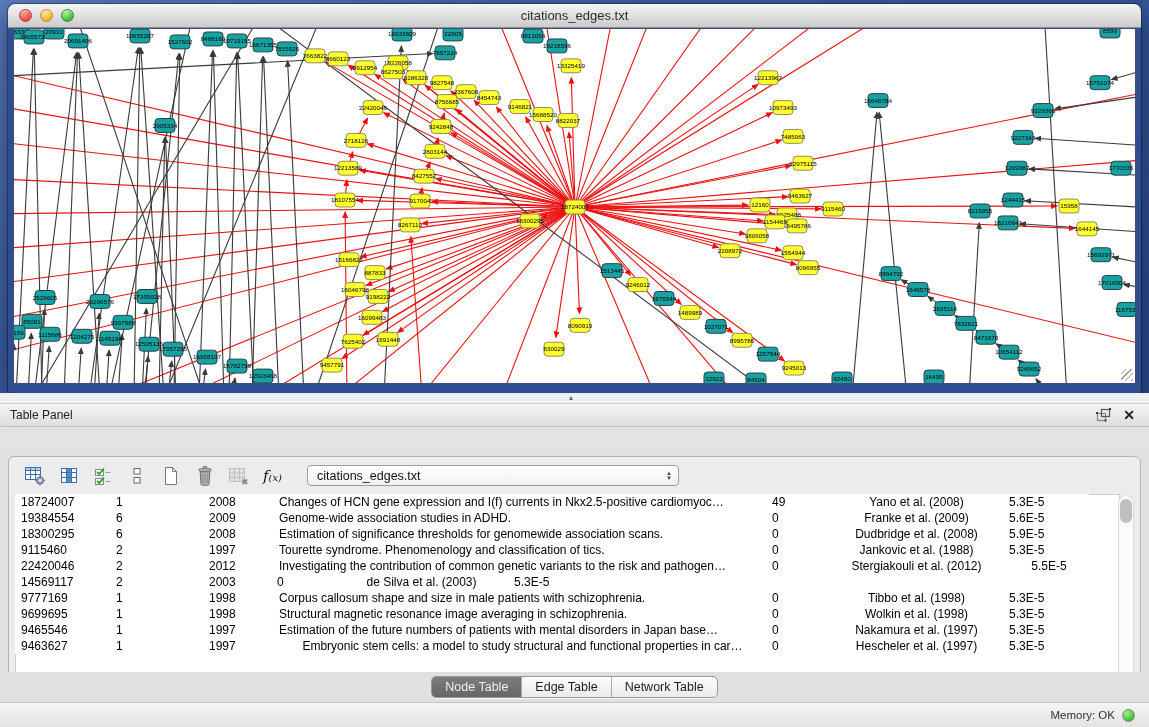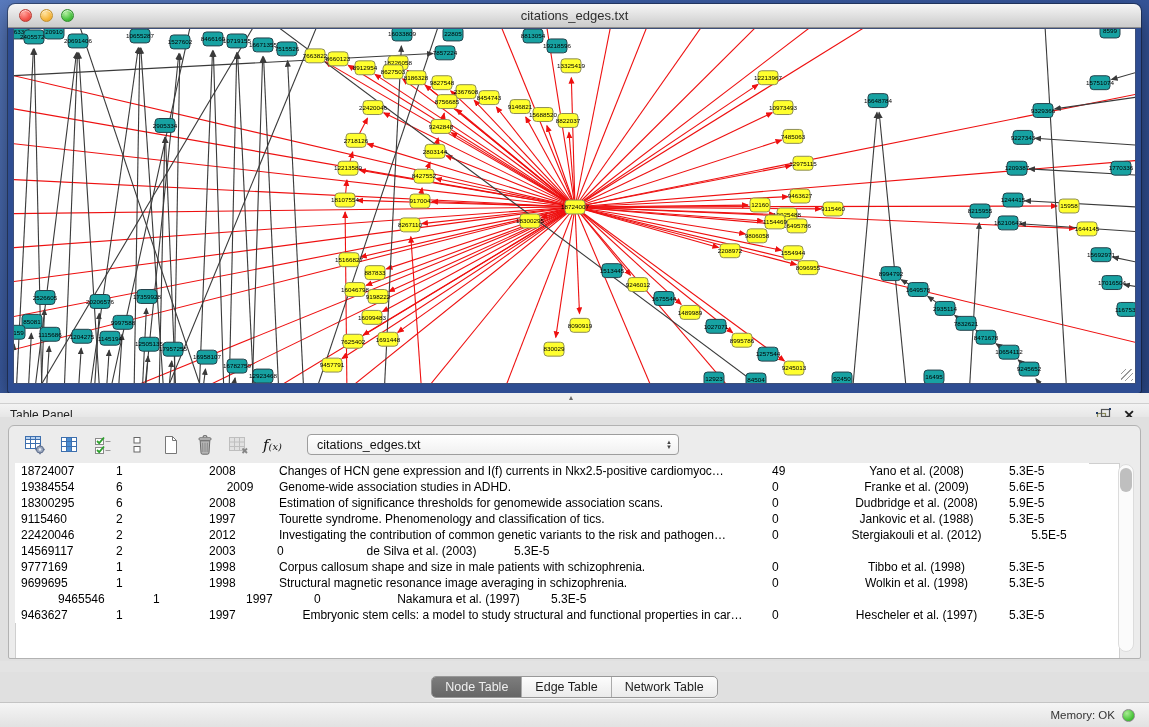--- a/index.html
+++ b/index.html
@@ -34,21 +34,21 @@
   .divider .knob{position:absolute;left:569px;top:0px;font-size:8px;color:#6a6a6a;line-height:9px;}
 
   
   .panel-header{position:absolute;left:0;top:404px;width:1149px;height:23px;
     background:linear-gradient(#f3f3f3,#dedede);border-bottom:1px solid #c0c0c0;
     display:flex;align-items:center;padding:0 10px;box-sizing:border-box;font-size:12px;color:#222;}
   .panel-header .spacer{flex:1;}
   .ph-btn{width:20px;height:18px;display:flex;align-items:center;justify-content:center;margin-left:6px;cursor:default;}
   .close-x{font-size:14px;font-weight:700;color:#1c1c1c;line-height:14px;}
 
-  .panel-body{position:absolute;left:0;top:417px;width:1149px;height:244px;background:#e0e0e0;}
+  .panel-body{position:absolute;left:0;top:448px;width:1149px;height:244px;background:#e0e0e0;}
   .table-container{position:absolute;left:8px;right:8px;top:8px;bottom:2px;
     background:#ececec;border:1px solid #b2b2b2;border-radius:6px 6px 2px 2px;overflow:hidden;}
   .toolbar{position:absolute;left:0;right:0;top:0;height:37px;display:flex;align-items:center;
     gap:7px;padding:0 12px;}
   .tb-btn{width:27px;height:26px;display:flex;align-items:center;justify-content:center;border-radius:3px;}
   .tb-btn.dis{opacity:.55;}
   .fx{font-family:"DejaVu Serif",serif;font-style:italic;font-size:15px;color:#111;}
   .fx small{font-size:10px;}
   .net-select{margin-left:14px;width:372px;height:21px;background:linear-gradient(#ffffff,#f0f0f0);
     border:1px solid #9d9d9d;border-radius:4px;display:flex;align-items:center;
@@ -839,21 +839,21 @@
             <div class="td td-in_degree" style="width: 93px;">1</div>
             <div class="td td-year" style="width: 68px;">2008</div>
             <div class="td td-title" style="width: 495px;">Changes of HCN gene expression and I(f) currents in Nkx2.5-positive cardiomyoc…</div>
             <div class="td td-out_degree" style="width: 64px;">49</div>
             <div class="td td-short" style="width: 173px;">Yano et al. (2008)</div>
             <div class="td td-pagerank" style="width: 86px;">5.3E-5</div>
           </div>
           <div class="tr">
             <div class="td td-name" style="width: 95px;">19384554</div>
             <div class="td td-in_degree" style="width: 93px;">6</div>
-            <div class="td td-year" style="width: 68px; text-align: center;">2009</div>
+            <div class="td td-year" style="width: 68px;">2009</div>
             <div class="td td-title" style="width: 495px;">Genome-wide association studies in ADHD.</div>
             <div class="td td-out_degree" style="width: 64px;">0</div>
             <div class="td td-short" style="width: 173px;">Franke et al. (2009)</div>
             <div class="td td-pagerank" style="width: 86px;">5.6E-5</div>
           </div>
           <div class="tr">
             <div class="td td-name" style="width: 95px;">18300295</div>
             <div class="td td-in_degree" style="width: 93px;">6</div>
             <div class="td td-year" style="width: 68px;">2008</div>
             <div class="td td-title" style="width: 495px;">Estimation of significance thresholds for genomewide association scans.</div>
@@ -899,23 +899,24 @@
           <div class="tr">
             <div class="td td-name" style="width: 95px;">9699695</div>
             <div class="td td-in_degree" style="width: 93px;">1</div>
             <div class="td td-year" style="width: 68px;">1998</div>
             <div class="td td-title" style="width: 495px;">Structural magnetic resonance image averaging in schizophrenia.</div>
             <div class="td td-out_degree" style="width: 64px;">0</div>
             <div class="td td-short" style="width: 173px;">Wolkin et al. (1998)</div>
             <div class="td td-pagerank" style="width: 86px;">5.3E-5</div>
           </div>
           <div class="tr">
-            <div class="td td-name" style="width: 95px; margin-left: 37px;">9465546</div>
+            <div class="td td-name" style="width: 95px;">9465546</div>
             <div class="td td-in_degree" style="width: 93px;">1</div>
             <div class="td td-year" style="width: 68px;">1997</div>
+            <div class="td td-title" style="width: 495px;">Estimation of the future numbers of patients with mental disorders in Japan base…</div>
             <div class="td td-out_degree" style="width: 64px;">0</div>
             <div class="td td-short" style="width: 173px;">Nakamura et al. (1997)</div>
             <div class="td td-pagerank" style="width: 86px;">5.3E-5</div>
           </div>
           <div class="tr">
             <div class="td td-name" style="width: 95px;">9463627</div>
             <div class="td td-in_degree" style="width: 93px;">1</div>
             <div class="td td-year" style="width: 68px;">1997</div>
             <div class="td td-title" style="width: 495px; text-align: center;">Embryonic stem cells: a model to study structural and functional properties in car…</div>
             <div class="td td-out_degree" style="width: 64px;">0</div>

